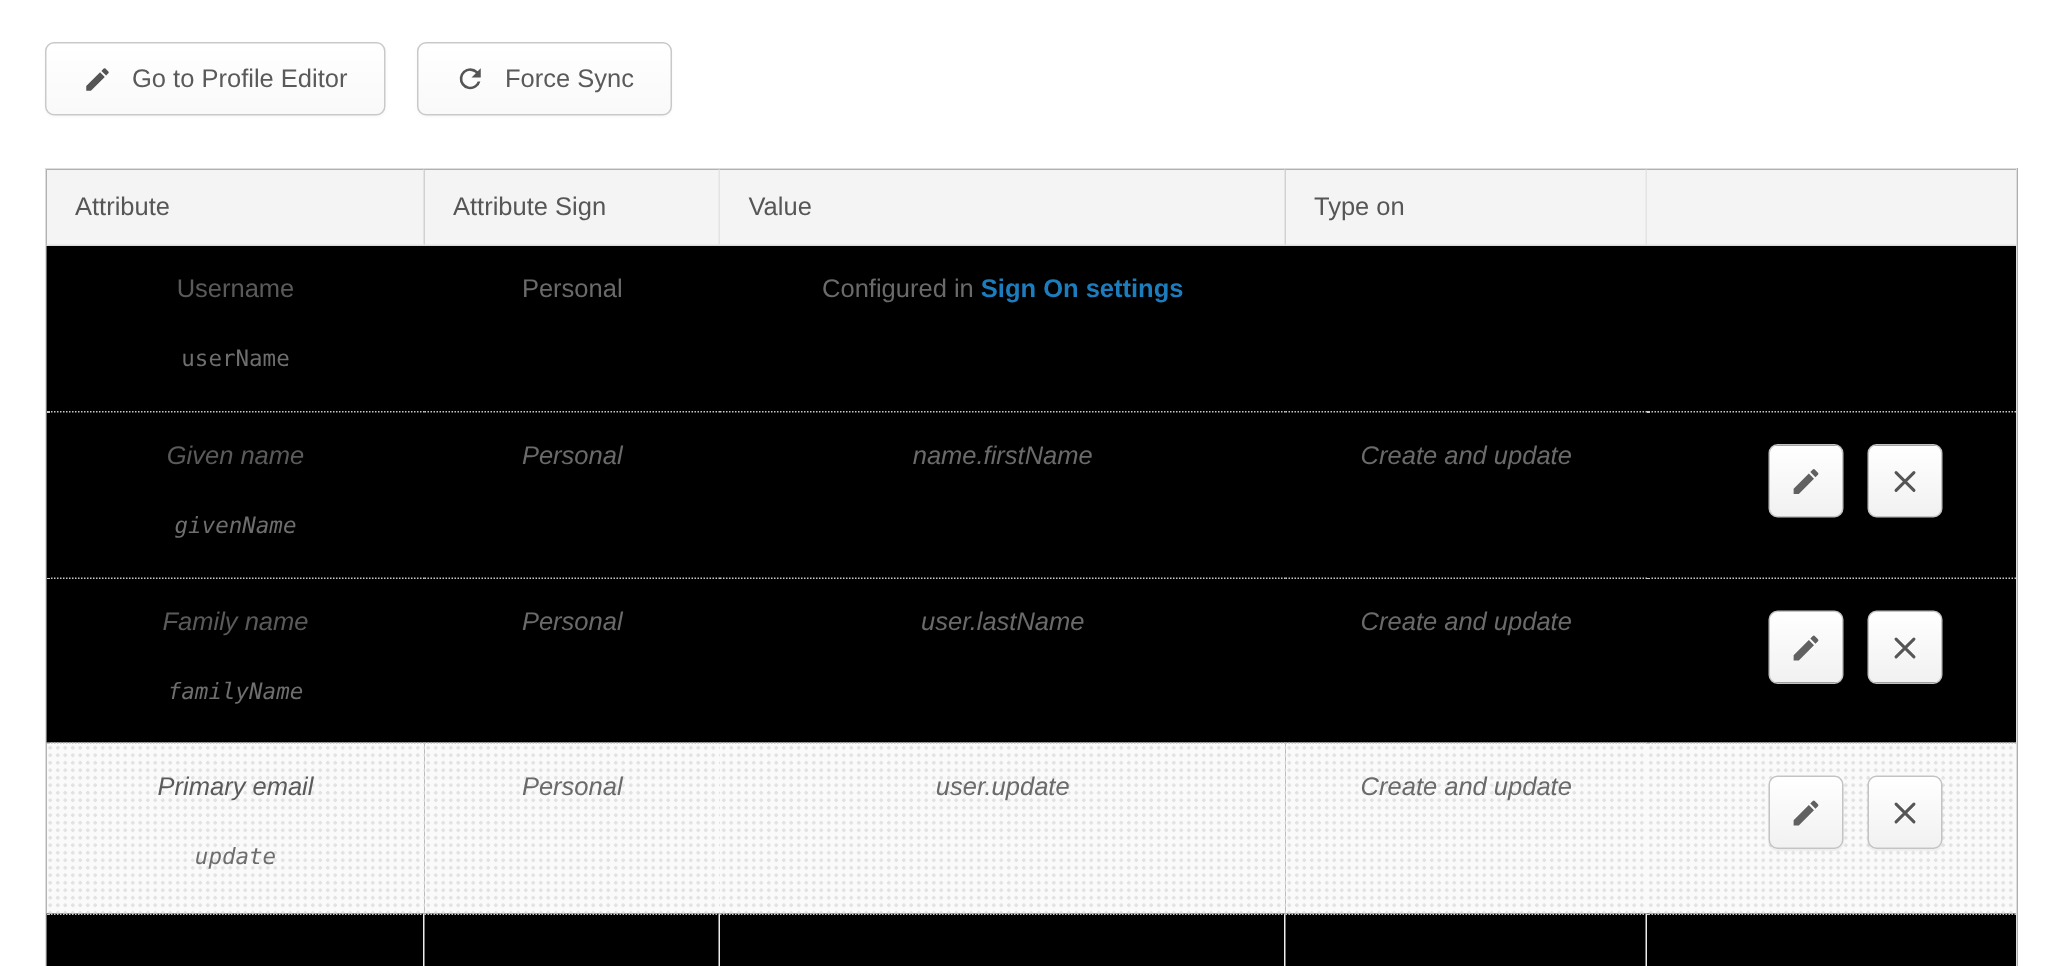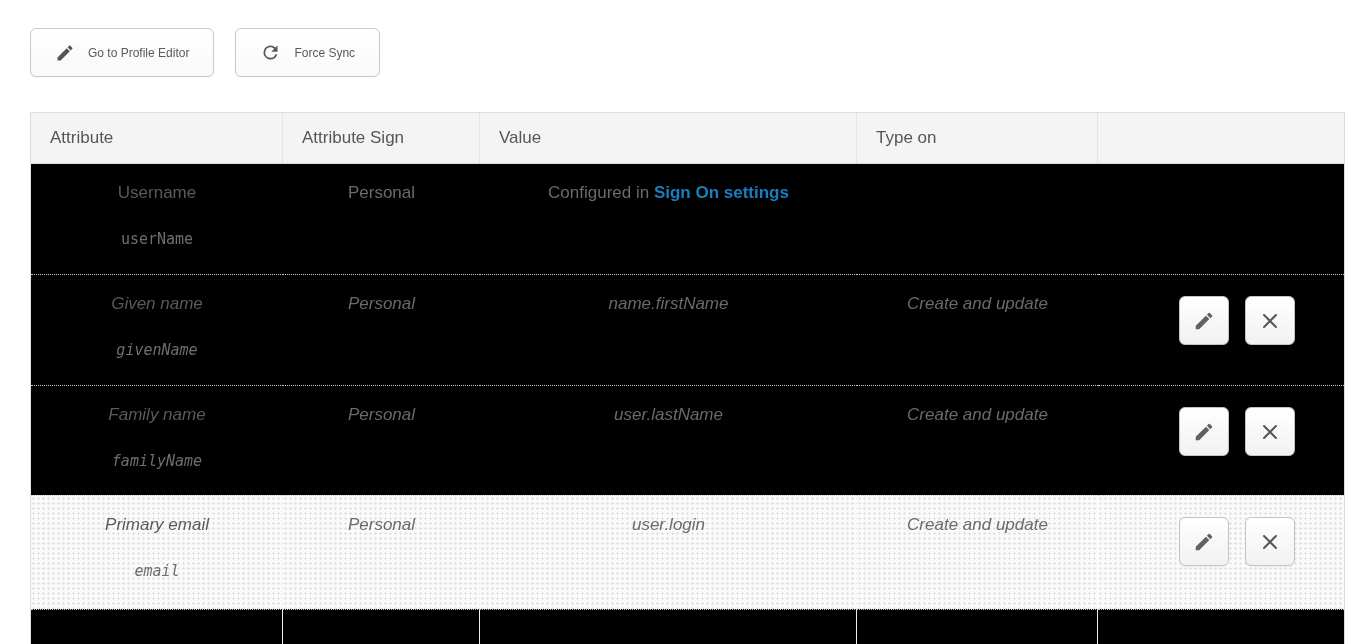--- a/index.html
+++ b/index.html
@@ -13,21 +13,21 @@
     color:#5e5e5e;
   }
 
   
   .toolbar { position:absolute; left:30px; top:28px; display:flex; gap:21px; }
   .btn {
     display:inline-flex; align-items:center; gap:13px;
     height:49px; padding:0 24px;
     background:linear-gradient(#ffffff,#f9f9f9);
     border:1px solid #c9c9c9; border-radius:6px;
-    font-size:12px; color:#5a5a5a;
+    font-size:17px; color:#5a5a5a;
     font-family:inherit;
     box-shadow:0 1px 2px rgba(0,0,0,.04);
     cursor:pointer; white-space:nowrap;
   }
   .btn svg { flex:0 0 auto; }
 
   
   .table-wrap { position:absolute; left:30px; top:112px; width:1315px; }
   table.attrs {
     width:100%; table-layout:fixed;
@@ -184,24 +184,24 @@
               <svg width="22" height="22" viewBox="0 0 24 24" fill="none" stroke="#565656" stroke-width="2.2" stroke-linecap="round">
                   <path d="M5.5 5.5 L18.5 18.5 M18.5 5.5 L5.5 18.5"></path>
                 </svg>
             </span>
           </td>
         </tr>
 
         <tr class="data-row h114 highlight">
           <td>
             <div class="attr-label">Primary email</div>
-            <div class="attr-name">email</div>
-          </td>
-          <td>Personal</td>
-          <td>user.login</td>
+            <div class="attr-name">update</div>
+          </td>
+          <td>Personal</td>
+          <td>user.update</td>
           <td>Create and update</td>
           <td class="actions-cell">
             <span class="icon-btn">
               <svg width="22" height="22" viewBox="0 0 24 24" fill="#616161">
                   <path d="M3 17.25V21h3.75L17.81 9.94l-3.75-3.75L3 17.25zM20.71 7.04a1 1 0 0 0 0-1.41l-2.34-2.34a1 1 0 0 0-1.41 0l-1.83 1.83 3.75 3.75 1.83-1.83z"></path>
                 </svg>
             </span><span class="icon-btn">
               <svg width="22" height="22" viewBox="0 0 24 24" fill="none" stroke="#565656" stroke-width="2.2" stroke-linecap="round">
                   <path d="M5.5 5.5 L18.5 18.5 M18.5 5.5 L5.5 18.5"></path>
                 </svg>

